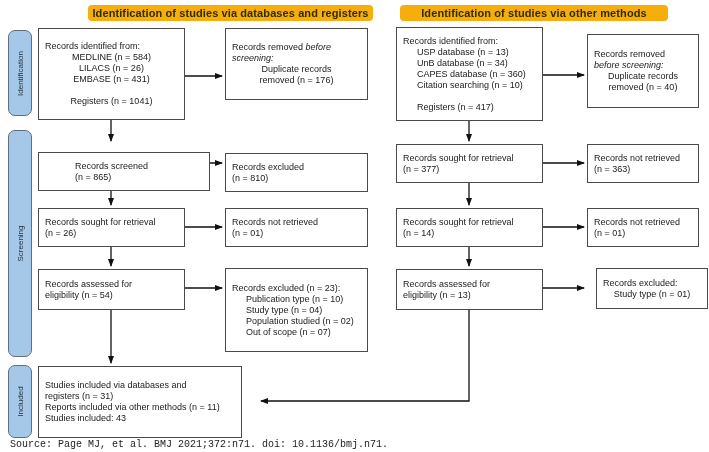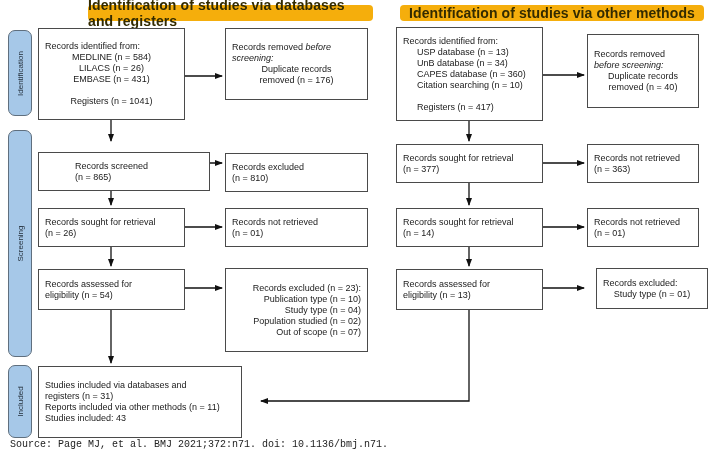--- a/index.html
+++ b/index.html
@@ -9,21 +9,21 @@
   }
   html,body{margin:0;padding:0;background:#fff;}
   .canvas{
     position:relative;width:709px;height:452px;background:#fff;overflow:hidden;
     font-family:"Liberation Sans",sans-serif;color:var(--text);
   }
   .arrow-layer{position:absolute;left:0;top:0;width:709px;height:452px;}
   .hdr{
     position:absolute;height:16px;background:var(--header-bg);border-radius:4px;
     display:flex;align-items:center;justify-content:center;
-    font-size:14px;font-weight:700;color:var(--header-text);letter-spacing:.1px;
+    font-size:11px;font-weight:700;color:var(--header-text);letter-spacing:.1px;
   }
   .side{
     position:absolute;left:8px;width:24px;background:var(--sidebar-bg);
     border:1.2px solid var(--sidebar-border);border-radius:7px;box-sizing:border-box;
     display:flex;align-items:center;justify-content:center;
   }
   .side span{
     transform:rotate(-90deg);white-space:nowrap;font-size:8px;color:var(--sidebar-text);
   }
   .box{
@@ -70,21 +70,21 @@
       <line x1="543" y1="75" x2="584" y2="75" marker-end="url(#ah)"></line>
       <line x1="543" y1="163" x2="584" y2="163" marker-end="url(#ah)"></line>
       <line x1="543" y1="227" x2="584" y2="227" marker-end="url(#ah)"></line>
       <line x1="543" y1="288" x2="584" y2="288" marker-end="url(#ah)"></line>
 
       <path d="M469,310 L469,401 L261,401" marker-end="url(#ah)"></path>
     </g>
   </svg>
 
   <div class="hdr" style="left:88px;top:5px;width:285px;">Identification of studies via databases and registers</div>
-  <div class="hdr" style="left:400px;top:5px;width:304px;">Identification of studies via other methods</div>
+  <div class="hdr" style="left:400px;top:5px;width:268px;">Identification of studies via other methods</div>
 
   <div class="side" style="top:30px;height:86px;">
     <span>Identification</span>
   </div>
   <div class="side" style="top:130px;height:227px;">
     <span>Screening</span>
   </div>
   <div class="side" style="top:365px;height:73px;">
     <span>Included</span>
   </div>
@@ -116,21 +116,21 @@
       <div class="ln">(n = 26)</div>
     </div>
   <div class="box" style="left:225px;top:208px;width:143px;height:39px;">
       <div class="ln">Records not retrieved</div>
       <div class="ln">(n = 01)</div>
     </div>
   <div class="box" style="left:38px;top:269px;width:147px;height:41px;">
       <div class="ln">Records assessed for</div>
       <div class="ln">eligibility (n = 54)</div>
     </div>
-  <div class="box" style="left:225px;top:268px;width:143px;height:84px;text-align:right;">
+  <div class="box" style="left:225px;top:268px;width:143px;height:84px;">
       <div class="ln">Records excluded (n = 23):</div>
       <div class="ln ind">Publication type (n = 10)</div>
       <div class="ln ind">Study type (n = 04)</div>
       <div class="ln ind">Population studied (n = 02)</div>
       <div class="ln ind">Out of scope (n = 07)</div>
     </div>
   <div class="box thick" style="left:38px;top:366px;width:204px;height:72px;">
       <div class="ln">Studies included via databases and</div>
       <div class="ln">registers (n = 31)</div>
       <div class="ln">Reports included via other methods (n = 11)</div>

